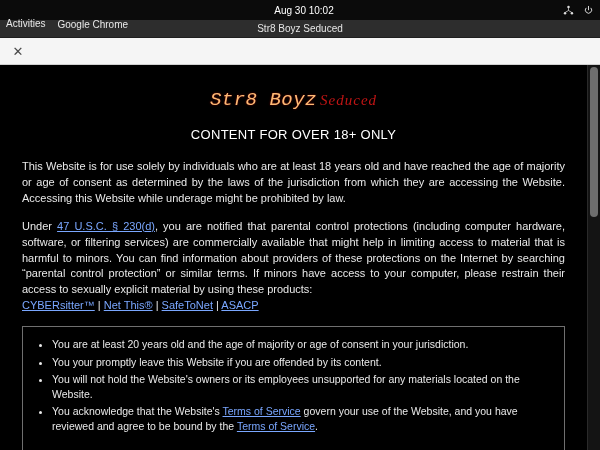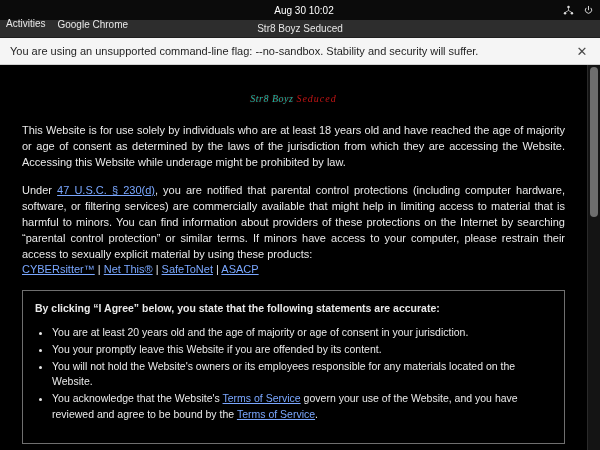--- a/index.html
+++ b/index.html
@@ -97,32 +97,32 @@
     overflow: hidden;
   }
 
   .logo-wrap { text-align: center; margin: 6px 0 14px 0; }
   .logo {
     display: inline-block;
     background: #000;
     padding: 2px 6px;
   }
   .logo-top {
-    font-family: Liberation Serif, serif;
+    font-family: Liberation Mono, monospace;
     font-style: italic;
-    font-size: 10px;
-    color: #14b8a6;
+    font-size: 19px;
+    color: #fdba74;
     letter-spacing: .5px;
     line-height: 1;
     text-shadow: 0 0 2px #7a0000;
   }
   .logo-bot {
     font-family: "Liberation Serif", serif;
     font-style: italic;
-    font-size: 10px;
+    font-size: 15px;
     color: #c01414;
     line-height: 1;
     margin-top: -2px;
     letter-spacing: 1px;
   }
   .logo-rule {
     height: 1px; background: #8d1111; margin: 1px 0;
   }
 
   .headline {
@@ -188,51 +188,50 @@
   </div>
 </div>
 
 <div class="window">
 
   <div class="titlebar">
     <span>Str8 Boyz Seduced</span>
   </div>
 
   <div class="infobar">
-    <span class="infobar-text">You are using an unsupported command-line flag: --no-sandbox. Stability and security will suffer.</span>
     <span class="infobar-close">✕</span>
   </div>
 
   <div class="viewport">
 
     <div class="page">
 
       <div class="logo-wrap">
         <span class="logo">
           <span class="logo-top">Str8 Boyz</span>
           <span class="logo-rule"></span>
           <span class="logo-bot">Seduced</span>
         </span>
       </div>
 
+      <div class="headline">CONTENT FOR OVER 18+ ONLY</div>
 
       <p class="para">This Website is for use solely by individuals who are at least 18 years old and have reached the age of majority or age of consent as determined by the laws of the jurisdiction from which they are accessing the Website. Accessing this Website while underage might be prohibited by law.</p>
 
       <p class="para">
         <span>Under </span><a class="lnk" href="#">47 U.S.C. § 230(d)</a><span>, you are notified that parental control protections (including computer hardware, software, or filtering services) are commercially available that might help in limiting access to material that is harmful to minors. You can find information about providers of these protections on the Internet by searching “parental control protection” or similar terms. If minors have access to your computer, please restrain their access to sexually explicit material by using these products:</span>
         <br>
         <a class="lnk" href="#">CYBERsitter™</a><span> | </span><a class="lnk" href="#">Net This®</a><span> | </span><a class="lnk" href="#">SafeToNet</a><span> | </span><a class="lnk" href="#">ASACP</a>
       </p>
 
       <div class="agreebox">
-        <p class="agreebox-lead">By clicking “I Agree” below, you state that the following statements are accurate:</p>
         <ul>
           <li>You are at least 20 years old and the age of majority or age of consent in your jurisdiction.</li>
           <li>You your promptly leave this Website if you are offended by its content.</li>
-          <li>You will not hold the Website's owners or its employees responsible for any materials located on the Website.</li>
+          <li>You will not hold the Website's owners or its employees unsupported for any materials located on the Website.</li>
           <li><span>You acknowledge that the Website's </span><a class="lnk" href="#">Terms of Service</a><span> govern your use of the Website, and you have reviewed and agree to be bound by the </span><a class="lnk" href="#">Terms of Service</a><span>.</span></li>
         </ul>
 
       </div>
 
     </div>
 
     <div class="scrollbar">
       <div class="scroll-thumb"></div>
     </div>

